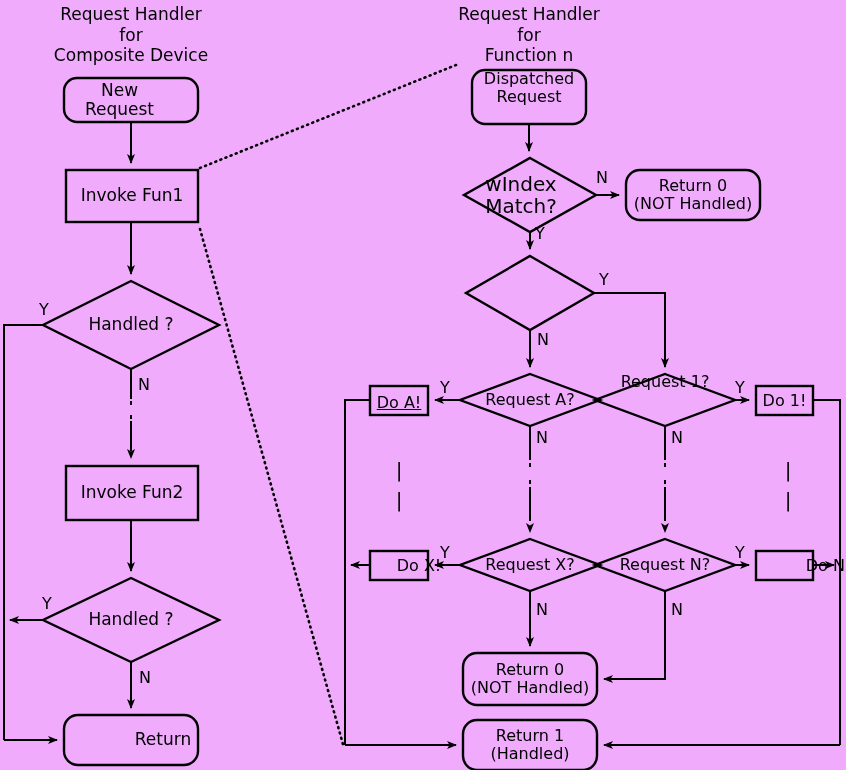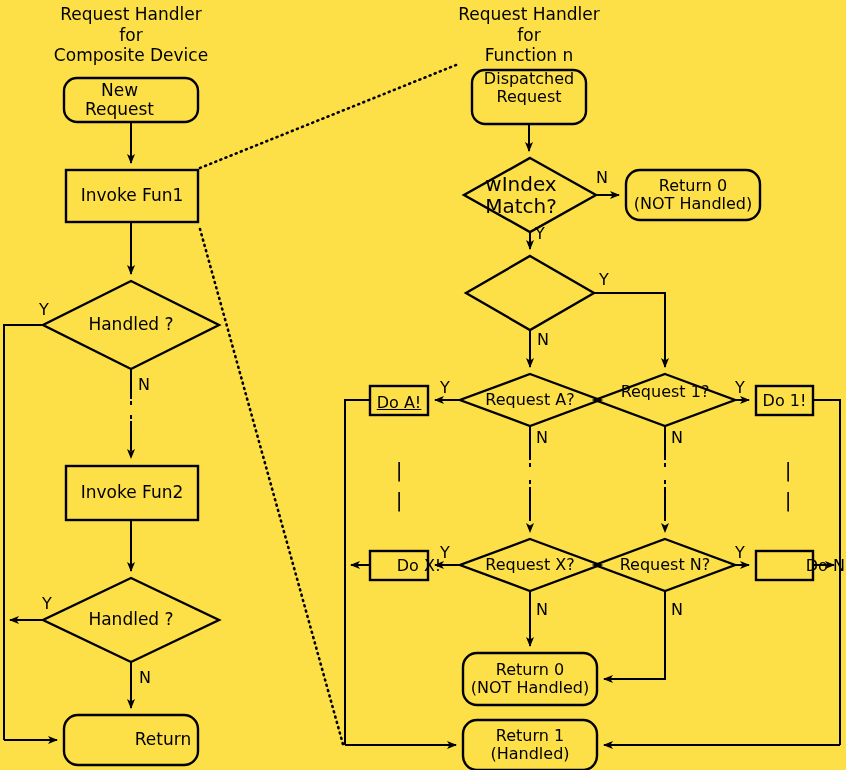--- a/index.html
+++ b/index.html
@@ -1,19 +1,19 @@
 <!DOCTYPE html>
 <html><head>
 <meta charset="utf-8">
 <style>
   html,body{margin:0;padding:0;background:#ffffff;}
   #root{
     position:relative;
     width:846px;height:770px;
-    background:#fde047;
+    background:#f0abfc;
     font-family:"DejaVu Sans","Liberation Sans",sans-serif;
     overflow:hidden;
   }
   svg.layer{position:absolute;left:0;top:0;width:846px;height:770px;}
   .nodeText{
     position:absolute;
     display:flex;align-items:center;justify-content:center;
     text-align:center;
     color:#000;
     line-height:1.12;
@@ -142,21 +142,21 @@
 
   <div class="nodeText" style="left:472px;top:61px;width:114px;height:54px;font-size:16px;">Dispatched
 Request</div>
   <div class="nodeText" style="left:469px;top:170px;width:104px;height:50px;font-size:20px;">wIndex
 Match?</div>
   <div class="nodeText" style="left:626px;top:170px;width:134px;height:50px;font-size:16px;">Return 0
 (NOT Handled)</div>
 
   <div class="nodeText" style="left:470px;top:386px;width:120px;height:28px;font-size:16px;">Request A?</div>
   <div class="nodeText" style="left:470px;top:551px;width:120px;height:28px;font-size:16px;">Request X?</div>
-  <div class="nodeText" style="left:605px;top:378px;width:120px;height:28px;font-size:16px;">Request 1?</div>
+  <div class="nodeText" style="left:605px;top:368px;width:120px;height:28px;font-size:16px;">Request 1?</div>
   <div class="nodeText" style="left:605px;top:551px;width:120px;height:28px;font-size:16px;">Request N?</div>
 
   <div class="nodeText" style="left:370px;top:386px;width:58px;height:33px;font-size:16px;text-decoration:underline;">Do A!</div>
   <div class="nodeText" style="left:370px;top:551px;width:58px;height:29px;font-size:16px;padding-left:20px;">Do X!</div>
   <div class="nodeText" style="left:756px;top:386px;width:57px;height:29px;font-size:16px;border-radius:11px;">Do 1!</div>
   <div class="nodeText" style="left:796px;top:551px;width:65px;height:29px;font-size:16px;">Do N!</div>
 
   <div class="nodeText" style="left:463px;top:653px;width:134px;height:52px;font-size:16px;">Return 0
 (NOT Handled)</div>
   <div class="nodeText" style="left:463px;top:720px;width:134px;height:50px;font-size:16px;">Return 1

